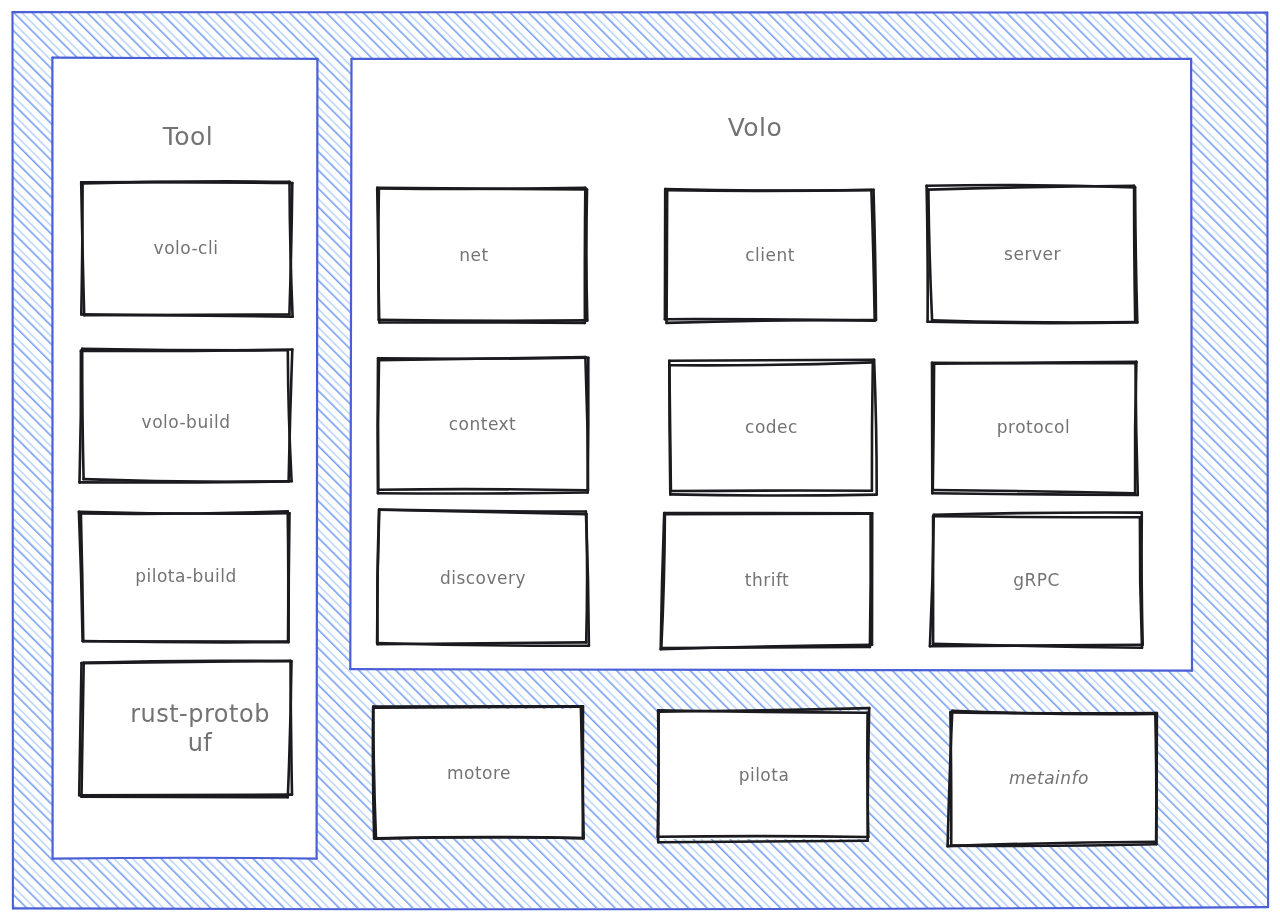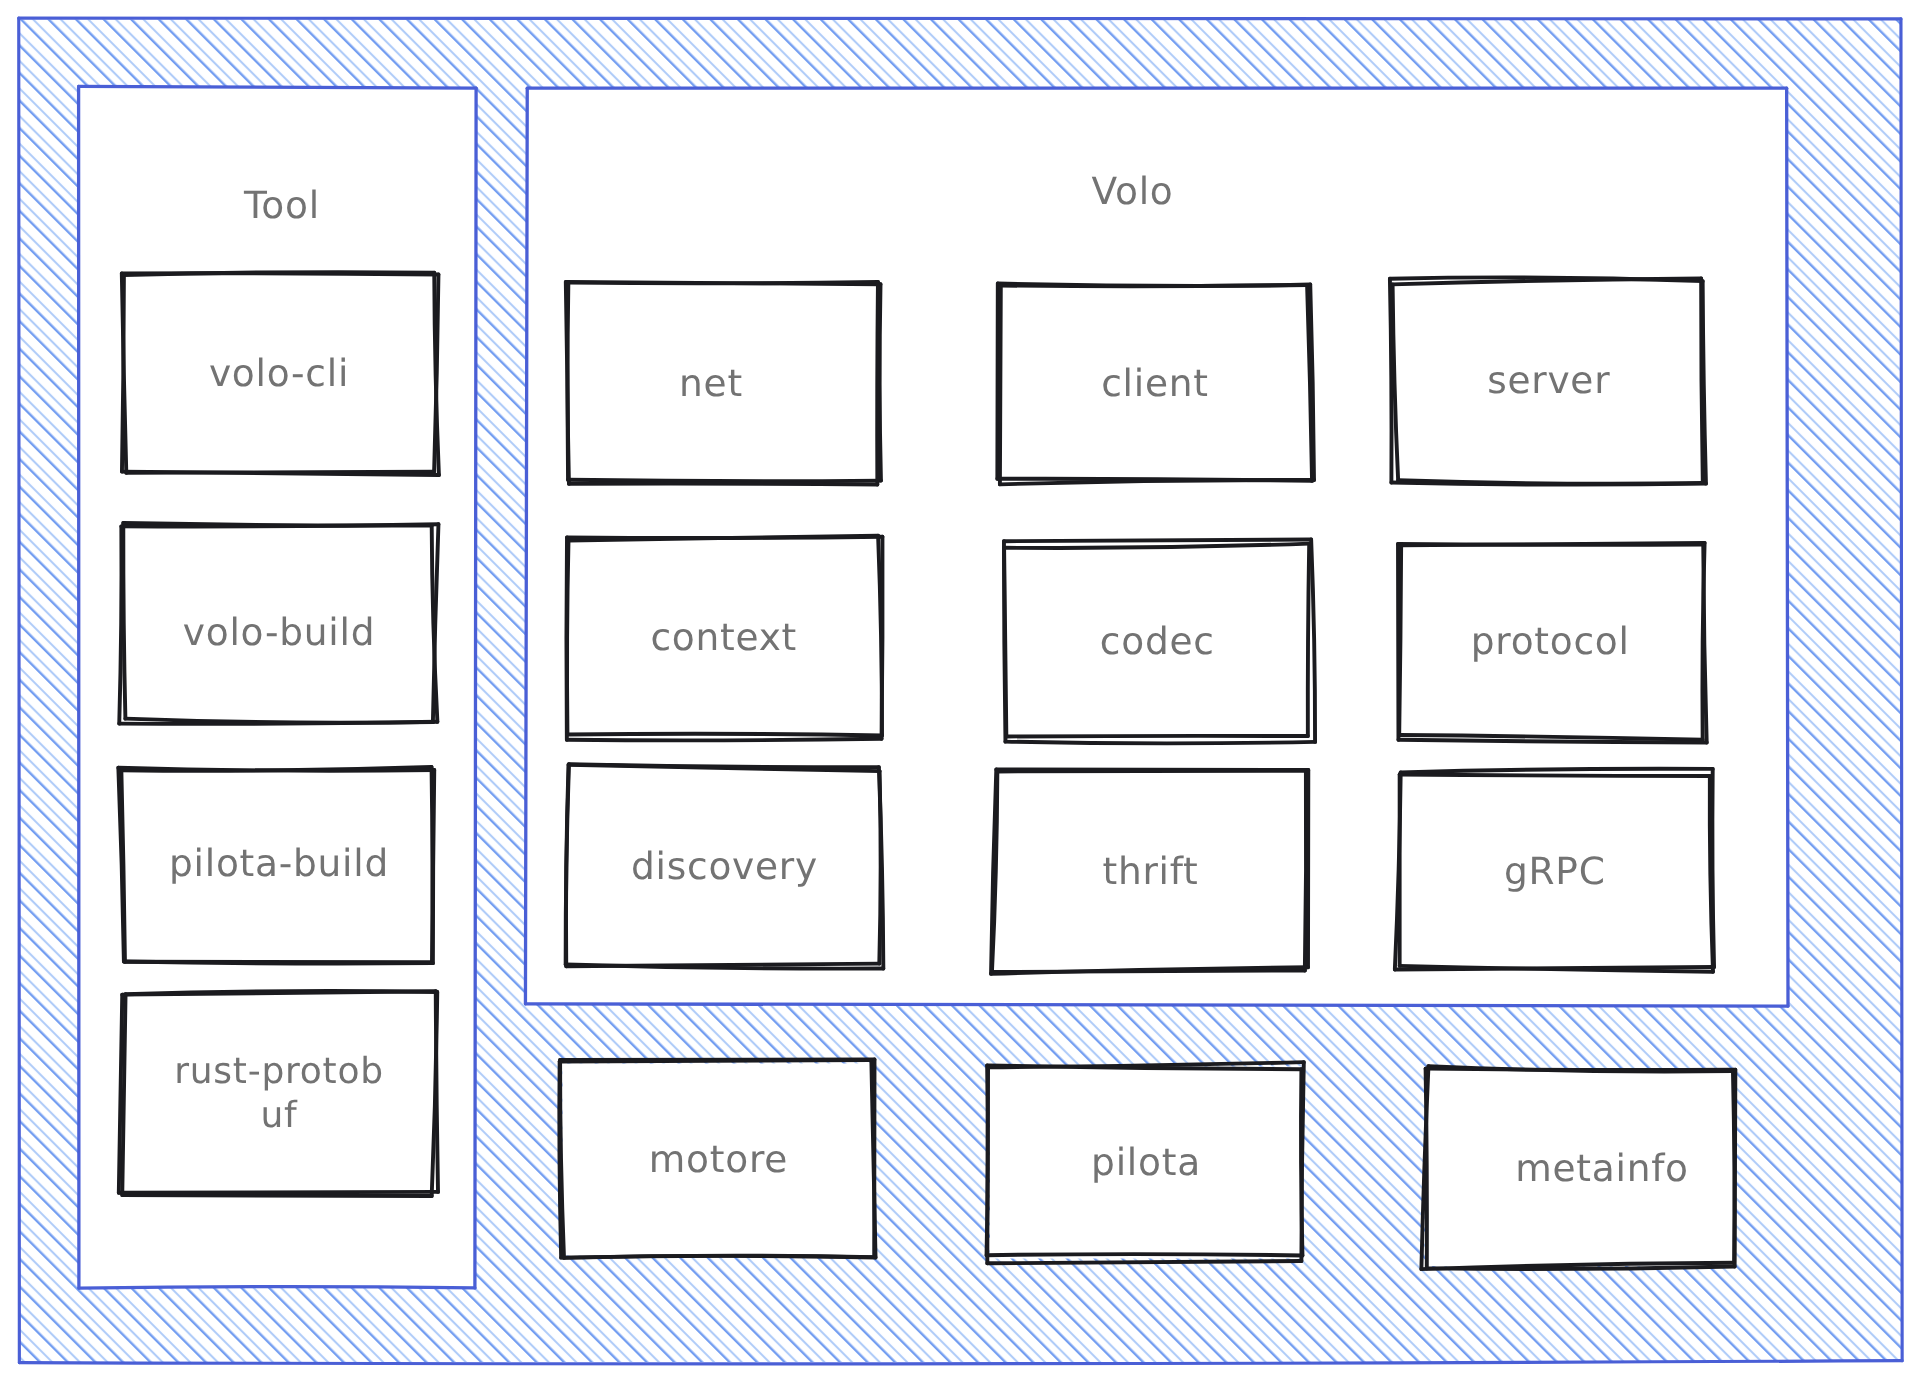--- a/index.html
+++ b/index.html
@@ -17,21 +17,21 @@
     text-align:center;
     color:#737373;
     font-family:"DejaVu Sans", sans-serif;
     letter-spacing:.5px;
     line-height:1.18;
     white-space:pre-line;
     pointer-events:none;
     -webkit-font-smoothing:antialiased;
   }
   .group-title{font-size:25px;}
-  .node-label{font-size:25px;}
+  .node-label{font-size:17px;}
   .node-label.small{font-size:24px;}
 </style>
 </head>
 <body>
 
 <div id="stage">
   <svg id="canvas" viewBox="0 0 1280 922" xmlns="http://www.w3.org/2000/svg">
     <defs>
       <pattern id="hatchPattern" width="13" height="13" patternUnits="userSpaceOnUse" patternTransform="rotate(-45)">
         <rect width="13" height="13" fill="#ffffff"></rect>
@@ -239,28 +239,28 @@
         </g>
       </g>
   </svg>
 
   <div id="labels">
       <div class="lbl group-title" style="left: 48px; top: 111px; width: 280px; height: 52px;">Tool</div>
       <div class="lbl group-title" style="left: 615px; top: 102px; width: 280px; height: 52px;">Volo</div>
       <div class="lbl node-label" style="left: 46px; top: 222.5px; width: 280px; height: 52px;">volo-cli</div>
       <div class="lbl node-label" style="left: 46px; top: 396px; width: 280px; height: 52px;">volo-build</div>
       <div class="lbl node-label" style="left: 46px; top: 550px; width: 280px; height: 52px;">pilota-build</div>
-      <div class="lbl node-label small" style="left: 46px; top: 702.5px; width: 280px; height: 52px;">rust-protob
+      <div class="lbl node-label small" style="left: 60px; top: 702.5px; width: 280px; height: 52px;">rust-protob
 uf</div>
       <div class="lbl node-label" style="left: 334px; top: 229.5px; width: 280px; height: 52px;">net</div>
       <div class="lbl node-label" style="left: 630px; top: 229.5px; width: 280px; height: 52px;">client</div>
       <div class="lbl node-label" style="left: 892.5px; top: 228px; width: 280px; height: 52px; text-align: right;">server</div>
       <div class="lbl node-label" style="left: 342.5px; top: 398.5px; width: 280px; height: 52px;">context</div>
       <div class="lbl node-label" style="left: 631.5px; top: 401.5px; width: 280px; height: 52px;">codec</div>
       <div class="lbl node-label" style="left: 893.5px; top: 401.5px; width: 280px; height: 52px;">protocol</div>
       <div class="lbl node-label" style="left: 343px; top: 552px; width: 280px; height: 52px;">discovery</div>
       <div class="lbl node-label" style="left: 627px; top: 554.5px; width: 280px; height: 52px;">thrift</div>
       <div class="lbl node-label" style="left: 896.5px; top: 554.5px; width: 280px; height: 52px;">gRPC</div>
       <div class="lbl node-label" style="left: 339px; top: 747px; width: 280px; height: 52px;">motore</div>
       <div class="lbl node-label" style="left: 624px; top: 749px; width: 280px; height: 52px;">pilota</div>
-      <div class="lbl node-label" style="left: 928px; top: 752.5px; width: 280px; height: 52px;">metainfo</div>
+      <div class="lbl node-label" style="left: 909px; top: 752.5px; width: 280px; height: 52px; font-style: italic;">metainfo</div>
     </div>
 </div>
 
 </body></html>

